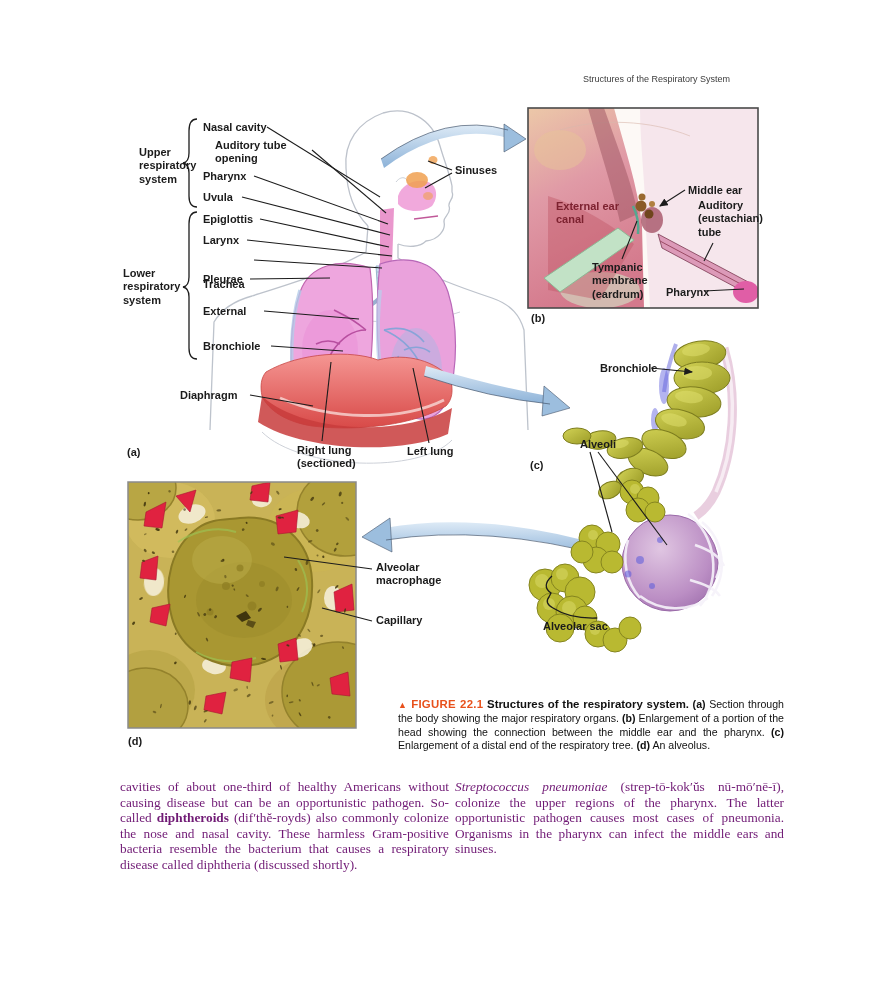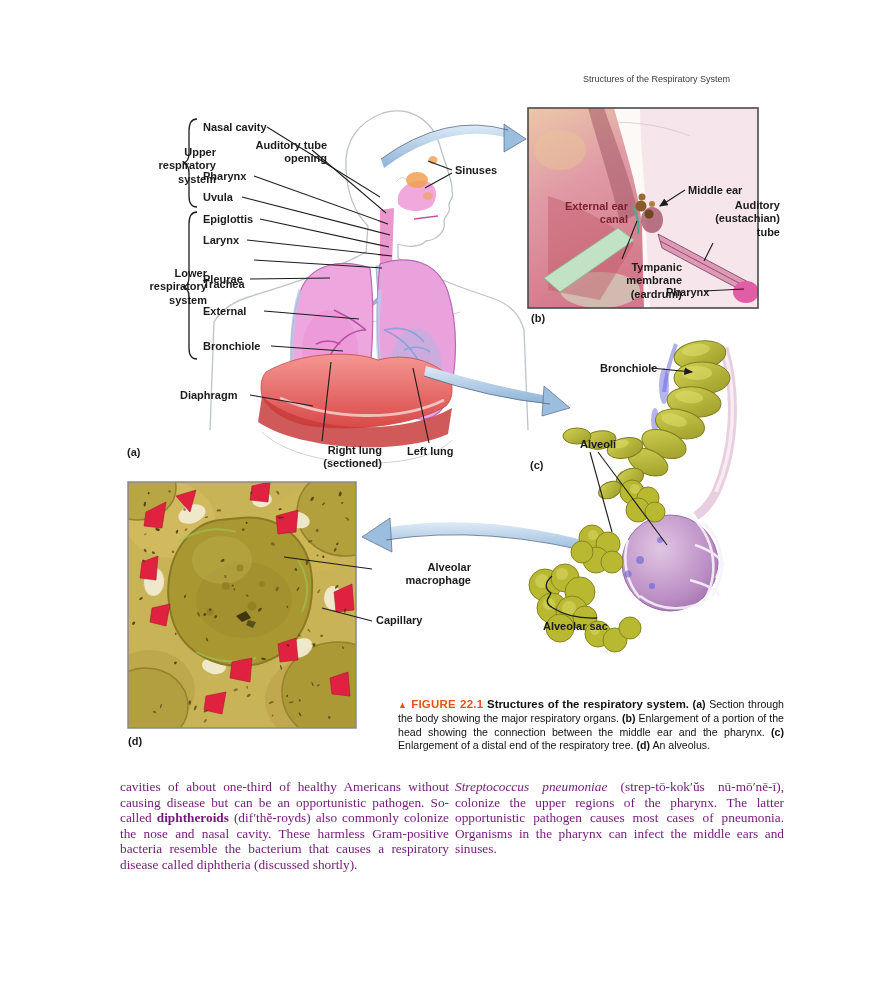--- a/index.html
+++ b/index.html
@@ -2,24 +2,24 @@
 <html><head>
 <meta charset="utf-8">
 <style>
   html,body{margin:0;padding:0;background:#ffffff;}
   .page{position:relative;width:880px;height:983px;background:#fff;overflow:hidden;
         font-family:"Liberation Sans",sans-serif;border-radius:30px;}
   svg.art{position:absolute;left:0;top:0;z-index:1;}
   .runhead{position:absolute;left:500px;top:74px;width:230px;text-align:right;
            font-size:9px;color:#3c3c3c;z-index:3;}
   .fig-label{position:absolute;font-weight:bold;font-size:11px;line-height:1.22;
-             color:#1b1b1b;z-index:3;text-align:right;}
+             color:#1b1b1b;z-index:3;}
   .panel-tag{position:absolute;font-weight:bold;font-size:11px;color:#1b1b1b;z-index:3;}
   
-  #lbl-upper{left:132px;top:146px;width:84px;}
+  #lbl-upper{left:139px;top:146px;width:84px;}
   #lbl-nasal{left:203px;top:121px;white-space:nowrap;}
   #lbl-audopen{left:215px;top:139px;width:112px;}
   #lbl-pharynx-a{left:203px;top:170px;}
   #lbl-uvula{left:203px;top:191px;}
   #lbl-lower{left:123px;top:267px;width:84px;}
   #lbl-epiglottis{left:203px;top:213px;}
   #lbl-larynx{left:203px;top:234px;}
   #lbl-trachea{left:203px;top:254px;margin-top:24px;}
   #lbl-pleurae{left:203px;top:273px;}
   #lbl-bronchus{left:203px;top:305px;}

